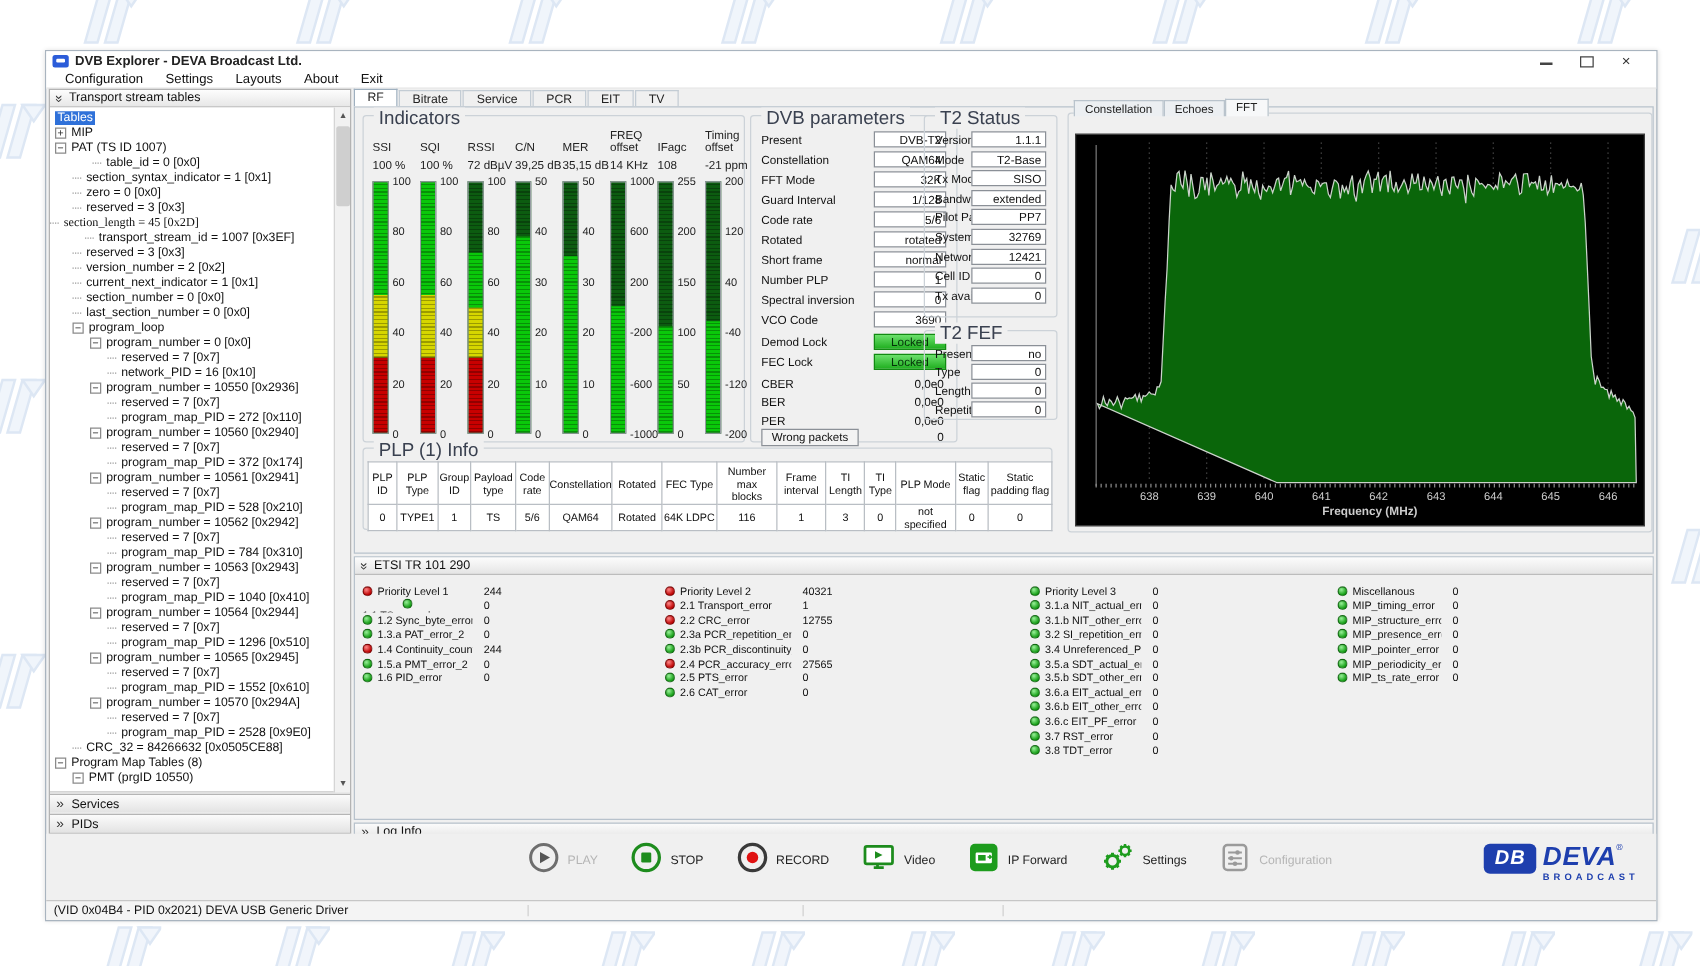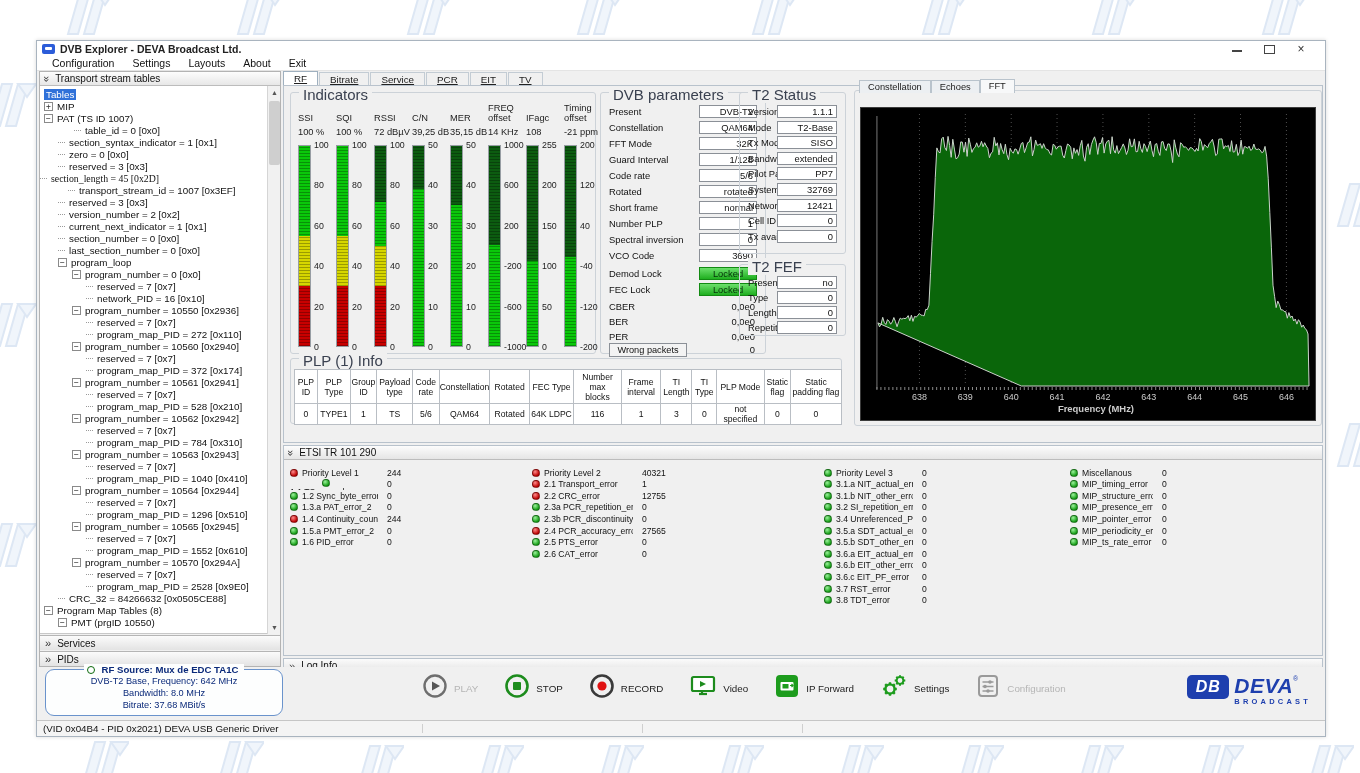--- a/index.html
+++ b/index.html
@@ -47,21 +47,21 @@
   .sarrow { position:absolute; left:0; width:13px; height:13px; font-size:7px; color:#555; text-align:center; line-height:13px; }
   #scroll-thumb { position:absolute; left:1px; top:15px; width:11px; height:64px; background:#cfcfcf; border-radius:2px; }
   .collapsed-bar { position:absolute; left:0; right:0; height:15px; background:linear-gradient(#fbfbfb,#e3e3e3);
                    border-top:1px solid #b5b5b5; display:flex; align-items:center; gap:6px; padding-left:5px;
                    font-size:10px; color:#111; }
 
   
   #rightarea { position:absolute; left:246px; top:30px; right:2px; bottom:69px; }
   #tabstrip { position:absolute; left:0; top:0; right:0; height:14px; display:flex; align-items:flex-end; }
   .tab { font-size:9.8px; color:#222; padding:1px 10px 1px; height:13px; background:#f0f0f0;
-         border:1px solid #c3ccd4; border-bottom:none; margin-right:1px;text-decoration:underline; }
+         border:1px solid #c3ccd4; border-bottom:none; margin-right:1px; }
   .tab.active { background:#fff; height:14px; border-color:#9fb0bf; position:relative; z-index:2; }
   #rfpage { position:absolute; left:0; top:14px; right:0; height:358px; border:1px solid #b8c2cc; background:#f0f0f0; }
 
   .grp { position:absolute; border:1px solid #ccd2d8; border-radius:3px; }
   .grp-legend { position:absolute; top:-7px; left:8px; background:#f0f0f0; padding:0 4px; font-size:15px; color:#3a4150; }
 
   
   #gauges { position:absolute; left:6px; top:8px; right:4px; bottom:4px; display:flex; }
   .gcol { width:38px; flex:none; position:relative; }
   .gname { position:absolute; left:1px; top:0; height:22px; font-size:9.3px; color:#222; display:flex; flex-direction:column; justify-content:flex-end; line-height:10px; }
@@ -1106,31 +1106,20 @@
           </div>
       </div>
 
       <div id="logbar">
         <span class="chev-dbl">»</span>
         <span>Log Info</span>
       </div>
     </div>
 
     <div id="bottombar">
-      <div id="rf-source">
-        <div class="t">
-            <span>
-          <span class="srcled"></span>
-          <span>RF Source: Mux de EDC TA1C</span>
-        </span>
-          </div>
-        <div class="line">DVB-T2 Base, Frequency: 642 MHz</div>
-        <div class="line">Bandwidth: 8.0 MHz</div>
-        <div class="line">Bitrate: 37.68 MBit/s</div>
-      </div>
       <div id="toolbar">
           <div class="tbtn disabled">
             <span><svg width="26" height="26" viewBox="0 0 26 26">
                 <circle cx="13" cy="13" r="10.5" fill="none" stroke="#6e6e6e" stroke-width="2.4"></circle>
                 <path d="M10 8.5 L18 13 L10 17.5 Z" fill="#555"></path>
               </svg></span>
             <span class="tlabel">PLAY</span>
           </div>
           <div class="tbtn">
             <span><svg width="26" height="26" viewBox="0 0 26 26">

